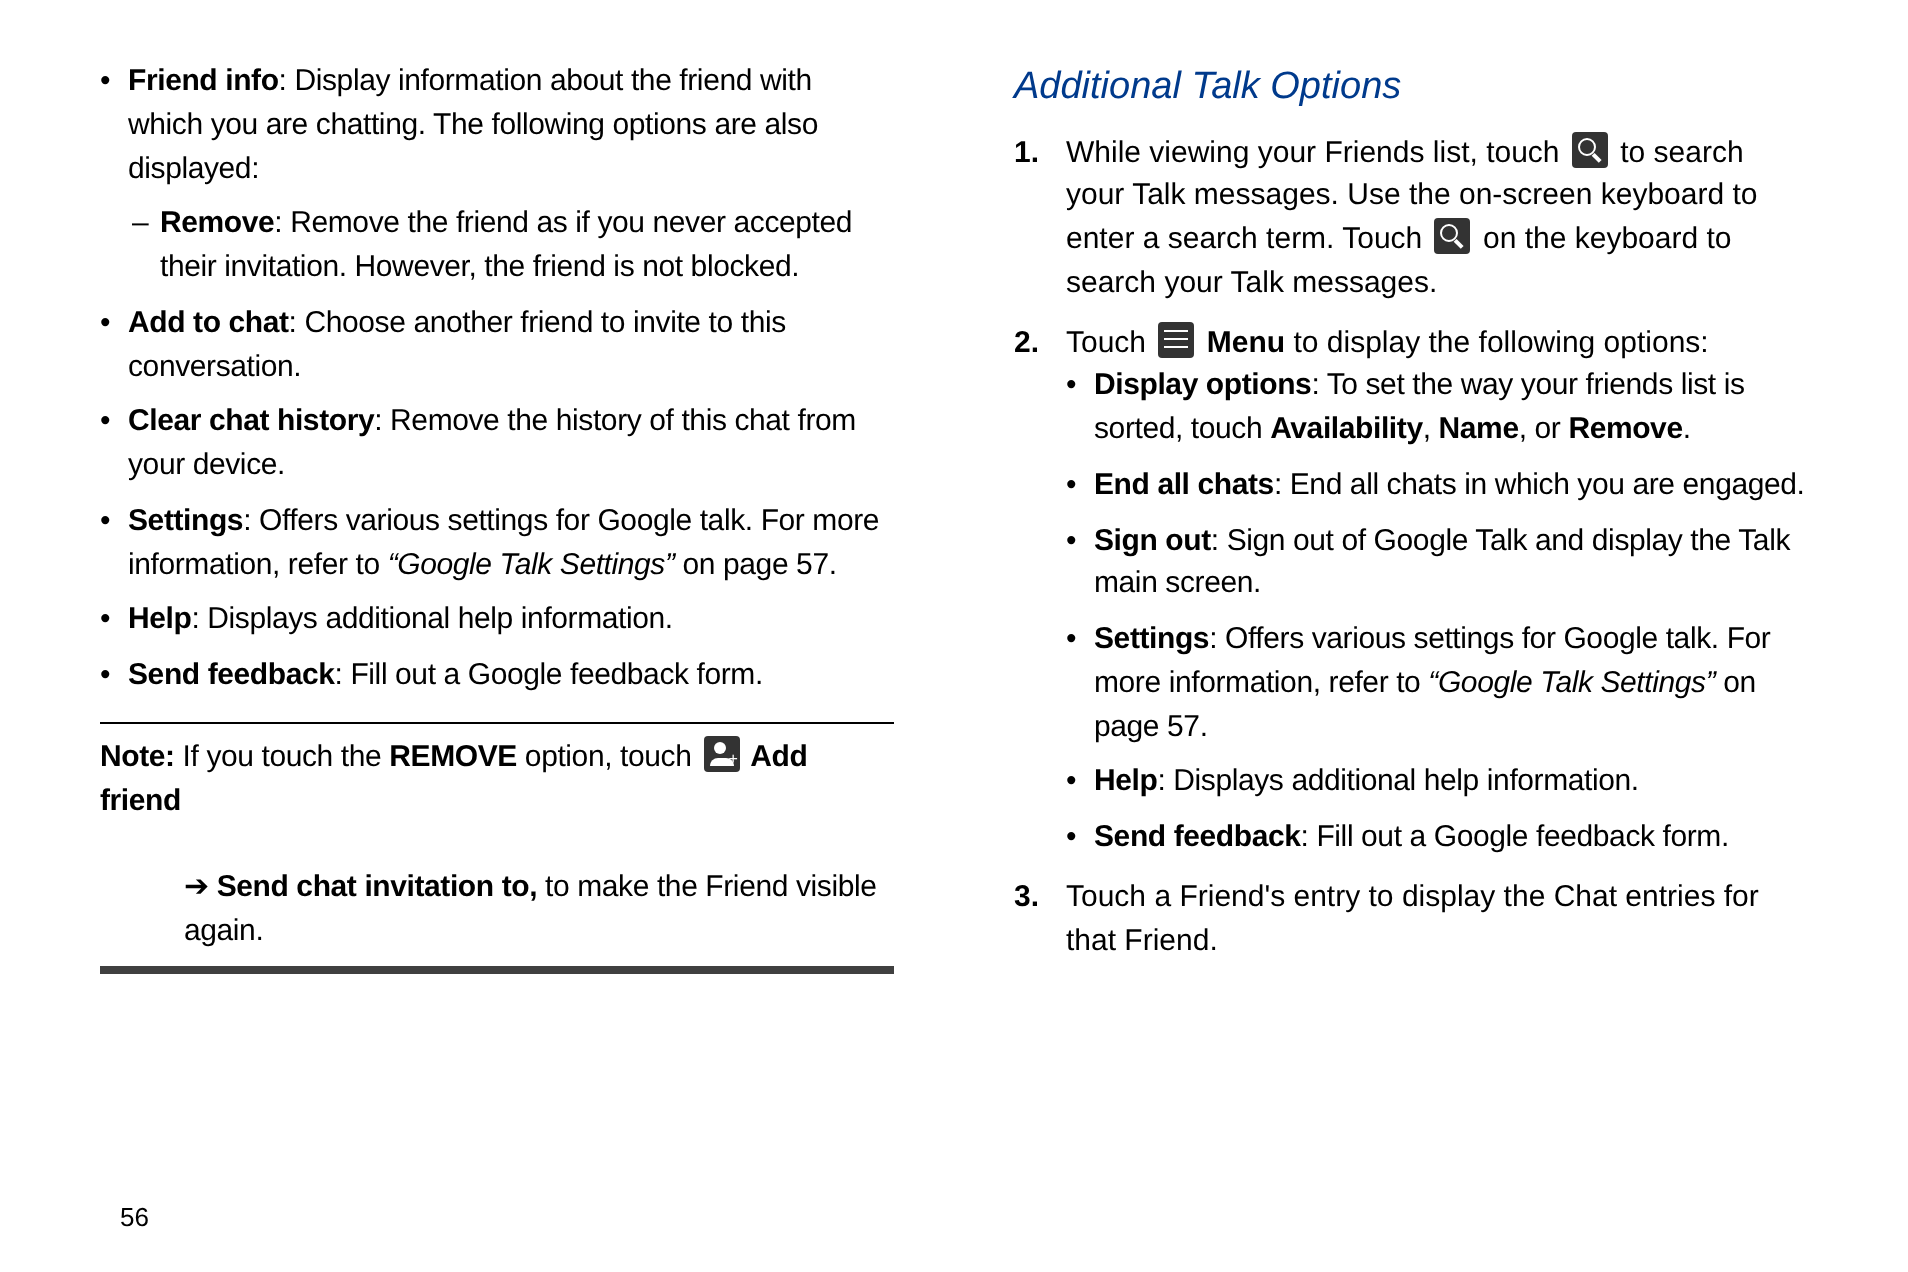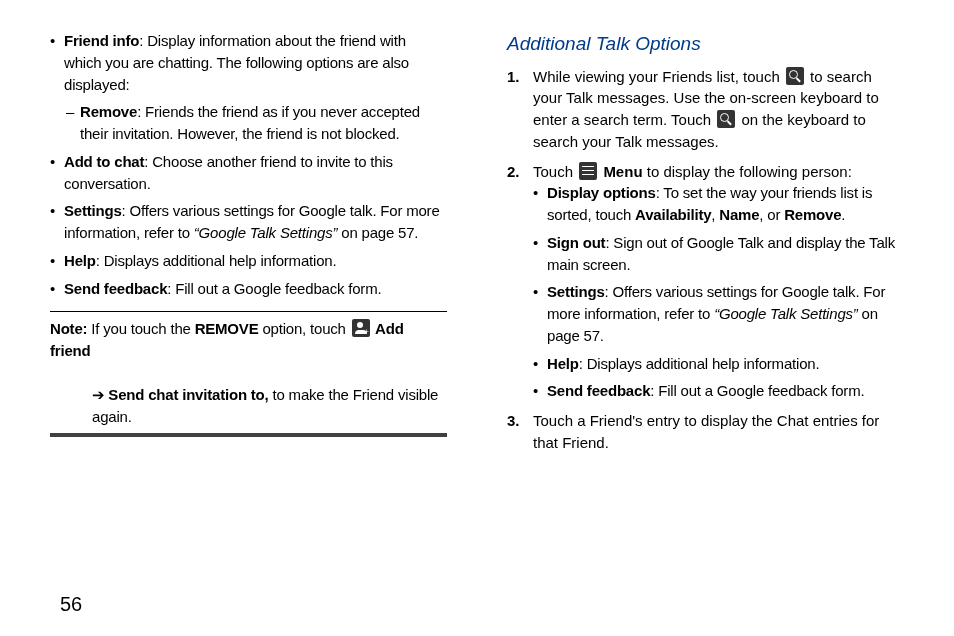--- a/index.html
+++ b/index.html
@@ -153,53 +153,55 @@
   .icon.addfriend .plus {
     position: absolute;
     right: 1px; bottom: 0px;
     font-size: 8px; color: #fff;
   }
 
   .page-num {
     position: absolute;
     bottom: 20px;
     left: 60px;
-    font-size: 20px;
+    font-size: 13px;
   }
 </style>
 </head>
 <body>
 
 <div class="page">
 
   <div class="col col-left condensed">
     <ul class="bullets nest1" id="left-bullets">
         <li><span class="bold">Friend info</span><span>: Display information about the friend with which you are chatting. The following options are also displayed:</span><ul class="dashes" style="margin-left: 2px; margin-top: 6px;">
-            <li><span class="bold">Remove</span><span>: Friends the friend as if you never accepted their invitation. However, the friend is not blocked.</span></li>
+            <li><span class="bold">Remove</span><span>: Remove the friend as if you never accepted their invitation. However, the friend is not blocked.</span></li>
           </ul></li>
         <li><span class="bold">Add to chat</span><span>: Choose another friend to invite to this conversation.</span></li>
+        <li><span class="bold">Clear chat history</span><span>: Remove the history of this chat from your device.</span></li>
         <li><span class="bold">Settings</span><span>: Offers various settings for Google talk. For more information, refer to </span><span class="italic">“Google Talk Settings”</span><span> on page 57.</span></li>
         <li><span class="bold">Help</span><span>: Displays additional help information.</span></li>
         <li><span class="bold">Send feedback</span><span>: Fill out a Google feedback form.</span></li>
       </ul>
 
     <div class="note-box">
       <span class="bold">Note:</span><span> If you touch the </span><span class="bold">REMOVE</span><span> option, touch </span><span class="icon addfriend"><span class="plus">+</span></span><span class="bold"> Add friend</span>
       <div class="note-body">
         <span>➔ </span><span class="bold">Send chat invitation to,</span><span> to make the Friend visible again.</span>
       </div>
     </div>
   </div>
 
   <div class="col col-right">
     <div class="section-title">Additional Talk Options</div>
     <ol class="numlist" id="right-steps">
         <li><span>While viewing your Friends list, touch </span><span class="icon search"></span><span> to search your Talk messages. Use the on-screen keyboard to enter a search term. Touch </span><span class="icon search"></span><span> on the keyboard to search your Talk messages.</span></li>
-        <li><span>Touch </span><span class="icon menu"></span><span> </span><span class="bold">Menu</span><span> to display the following person:</span><ul class="bullets nested-bullets condensed">
+        <li><span>Touch </span><span class="icon menu"></span><span> </span><span class="bold">Menu</span><span> to display the following options:</span><ul class="bullets nested-bullets condensed">
             <li><span class="bold">Display options</span><span>: To set the way your friends list is sorted, touch </span><span class="bold">Availability</span><span>, </span><span class="bold">Name</span><span>, or </span><span class="bold">Remove</span><span>.</span></li>
+            <li><span class="bold">End all chats</span><span>: End all chats in which you are engaged.</span></li>
             <li><span class="bold">Sign out</span><span>: Sign out of Google Talk and display the Talk main screen.</span></li>
             <li><span class="bold">Settings</span><span>: Offers various settings for Google talk. For more information, refer to </span><span class="italic">“Google Talk Settings”</span><span> on page 57.</span></li>
             <li><span class="bold">Help</span><span>: Displays additional help information.</span></li>
             <li><span class="bold">Send feedback</span><span>: Fill out a Google feedback form.</span></li>
           </ul></li>
         <li><span>Touch a Friend's entry to display the Chat entries for that Friend.</span></li>
       </ol>
   </div>
 
   <div class="page-num">56</div>

